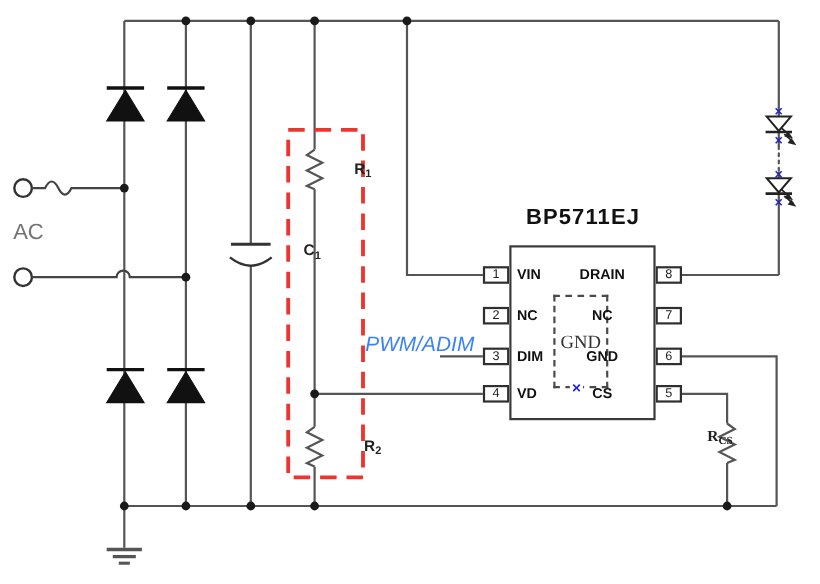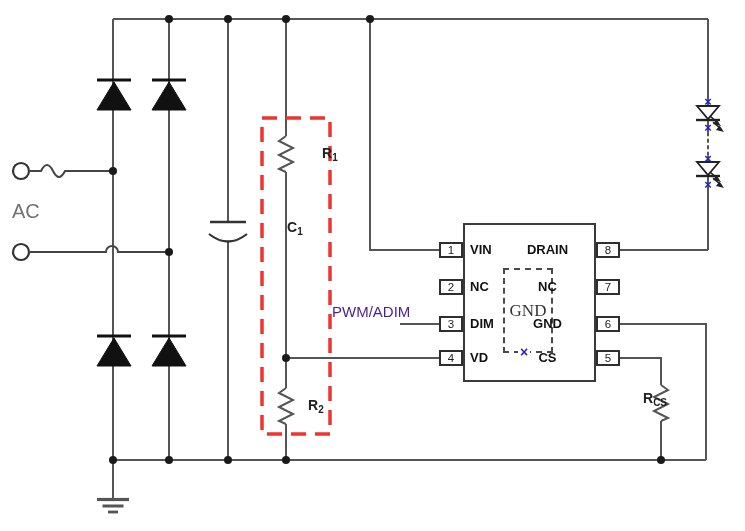--- a/index.html
+++ b/index.html
@@ -22,26 +22,26 @@
           box-sizing:border-box;background:#fff;font-size:11.5px;line-height:12px;
           text-align:center;color:#222;}
   .pinlabel{position:absolute;font-size:13px;font-weight:bold;color:#111;line-height:14px;}
   .pinlabel.right{left:505px;width:85px;text-align:center;}
   .pinlabel.left{left:470px;}
 
   
   .lbl{position:absolute;color:#222;white-space:nowrap;}
   .lbl .sub{font-size:10px;position:relative;top:3px;}
   .lbl-ac{left:12px;top:200px;font-size:20px;color:#737373;}
-  .lbl-pwm{left:332px;top:303px;font-size:15px;color:#4c1d95;}
+  .lbl-pwm{left:332px;top:303px;font-size:19px;color:#3b82f6;font-style:italic;}
   .comp{font-weight:bold;font-size:14px;margin-left:27px;}
-  .lbl-c1{left:260px;top:219px;}
+  .lbl-c1{left:249px;top:219px;}
   .lbl-r1{left:295px;top:145px;}
-  .lbl-r2{left:281px;top:397px;text-align:center;}
-  .lbl-rcs{left:616px;top:390px;}
+  .lbl-r2{left:304px;top:397px;text-align:center;}
+  .lbl-rcs{left:616px;top:390px;font-family:Liberation Serif, serif;}
 </style>
 </head>
 <body>
 
 <div class="canvas">
 
   <svg class="schematic" width="745" height="531" viewBox="0 0 745 531">
 
     <g stroke="#555" stroke-width="2" fill="none">
       <path d="M113,19 H708"></path>
@@ -125,20 +125,21 @@
       <circle cx="113" cy="460" r="4"></circle>
       <circle cx="169" cy="460" r="4"></circle>
       <circle cx="228" cy="460" r="4"></circle>
       <circle cx="286" cy="460" r="4"></circle>
       <circle cx="661" cy="460" r="4"></circle>
     </g>
 
     <rect x="262" y="118" width="68" height="316" fill="none" stroke="#ee342e" stroke-width="3.5" stroke-dasharray="15 9"></rect>
   </svg>
 
+  <div class="ic-title">BP5711EJ</div>
   <div class="ic-body"></div>
 
   <div class="pad">GND</div>
   <span class="pad-x">×</span>
 
   <div class="pinbox" style="left:439px;top:242px">1</div>
   <div class="pinbox" style="left:439px;top:279px">2</div>
   <div class="pinbox" style="left:439px;top:316px">3</div>
   <div class="pinbox" style="left:439px;top:350px">4</div>
 

